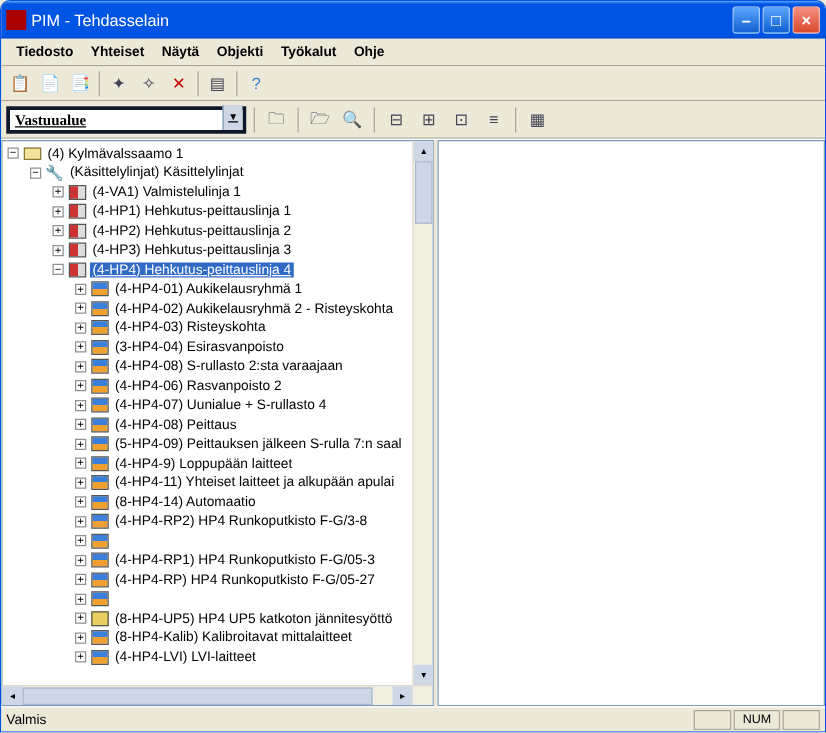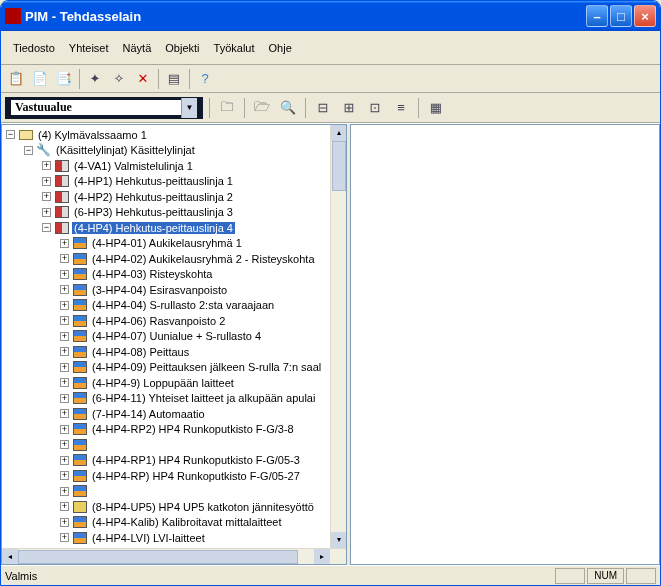--- a/index.html
+++ b/index.html
@@ -1,32 +1,32 @@
 <!DOCTYPE html>
 <html><head>
 <meta charset="utf-8">
 <style>
 * { box-sizing: border-box; }
 body { margin: 0; font-family: Tahoma, sans-serif; font-size: 11px; background: #ece9d8; overflow: hidden; }
 .window { width: 661px; height: 586px; border: 1px solid #0054e3; border-radius: 8px 8px 0 0; display: flex; flex-direction: column; background: #ece9d8; }
 .titlebar { height: 30px; background: linear-gradient(to bottom, #3a95ff 0%, #0054e3 8%, #0054e3 92%, #0046c7 100%); border-radius: 7px 7px 0 0; display: flex; align-items: center; padding: 0 4px; }
 .title-icon { width: 16px; height: 16px; background: #a00; margin-right: 4px; }
-.title-text { color: #fff; font-weight: bold; font-size: 13px; flex: 1; }
+.title-text { color: #fff; font-weight: normal; font-size: 13px; flex: 1; }
 .win-controls { display: flex; gap: 2px; }
 .win-btn { width: 22px; height: 22px; border-radius: 3px; display: flex; align-items: center; justify-content: center; font-weight: bold; color: #fff; font-size: 13px; border: 1px solid rgba(255,255,255,.5); }
 .win-min, .win-max { background: linear-gradient(to bottom, #5aa6ff, #1060d0); }
 .win-close { background: linear-gradient(to bottom, #f39082, #d9472b); }
-.menubar { height: 34px; background: #ece9d8; display: flex; align-items: center; padding: 0 6px; gap: 2px; border-bottom: 1px solid #aca899; }
+.menubar { height: 22px; background: #ece9d8; display: flex; align-items: center; padding: 0 6px; gap: 2px; border-bottom: 1px solid #aca899; font-weight: bold; }
 .menu-item { padding: 2px 6px; cursor: default; }
 .toolbar { height: 28px; background: #ece9d8; display: flex; align-items: center; padding: 0 4px; gap: 2px; border-bottom: 1px solid #aca899; }
 .tb-btn { width: 22px; height: 22px; display: flex; align-items: center; justify-content: center; border: 1px solid transparent; }
 .tb-sep { width: 1px; height: 20px; background: #aca899; margin: 0 2px; }
 .tb-icon { font-size: 13px; color: #445; }
 .toolbar2 { height: 30px; background: #ece9d8; display: flex; align-items: center; padding: 2px 4px; gap: 4px; border-bottom: 1px solid #aca899; }
-.combo { display: flex; align-items: center; background: #fff; border: 6px solid #0f172a; height: 22px; }
+.combo { display: flex; align-items: flex-end; background: #fff; border: 3px solid #0f172a; height: 22px; text-decoration: underline; }
 .combo-input { border: none; outline: none; font-family: Tahoma; font-size: 12px; font-weight: bold; padding: 0 4px; width: 170px; }
 .combo-arrow { width: 16px; height: 20px; background: #cdd7e5; border-left: 1px solid #7f9db9; display: flex; align-items: center; justify-content: center; font-size: 8px; }
 .client { flex: 1; display: flex; border-top: 1px solid #fff; overflow: hidden; }
 .tree-panel { width: 346px; background: #fff; border: 1px solid #7f9db9; overflow: hidden; position: relative; display: flex; flex-direction: column; }
 .tree-scroll { flex: 1; overflow: hidden; padding: 2px 0; }
 .tree-vsb { position: absolute; right: 0; top: 0; bottom: 16px; width: 16px; background: #f1efe2; border-left: 1px solid #dedacb; }
 .tree-vsb::before { content: "▴"; position: absolute; top: 0; width: 16px; height: 16px; line-height: 16px; text-align: center; font-size: 8px; background: #cdd7e5; }
 .tree-vsb::after { content: "▾"; position: absolute; bottom: 0; width: 16px; height: 16px; line-height: 16px; text-align: center; font-size: 8px; background: #cdd7e5; }
 .vsb-thumb { position: absolute; top: 16px; width: 14px; left: 1px; height: 50px; background: #cdd7e5; border: 1px solid #a8b8d0; }
 .tree-hsb { position: absolute; left: 0; right: 0; bottom: 0; height: 16px; background: #f1efe2; border-top: 1px solid #dedacb; }
@@ -40,21 +40,21 @@
 .status-cell { border: 1px solid #aca899; padding: 1px 6px; margin-left: 2px; min-width: 30px; height: 16px; font-size: 10px; }
 .node { display: flex; align-items: center; height: 15.5px; white-space: nowrap; }
 .expander { width: 9px; height: 9px; border: 1px solid #919191; background: #fff; font-size: 9px; line-height: 7px; text-align: center; margin-right: 3px; color: #000; cursor: default; }
 .node-icon { width: 16px; height: 14px; display: inline-flex; align-items: center; justify-content: center; margin-right: 2px; }
 .icon-root { background: #f5e29b; border: 1px solid #8a7a3a; width: 14px; height: 10px; }
 .icon-wrench { color: #444; font-size: 12px; }
 .icon-factory { width: 14px; height: 12px; display: inline-block; background: linear-gradient(to right, #c33 50%, #ddd 50%); border: 1px solid #555; }
 .icon-equip { width: 14px; height: 12px; display: inline-block; background: linear-gradient(to bottom, #3a7fd9 50%, #f0a030 50%); border: 1px solid #555; }
 .icon-calib { width: 14px; height: 12px; display: inline-block; background: #e8d060; border: 1px solid #555; }
 .node-label { padding: 0 2px; }
-.selected .node-label { background: #316ac5; color: #fff; }
+.selected .node-label { background: #316ac5; color: #fff; text-decoration: underline; }
 </style>
 </head>
 <body>
 
 <div class="window">
   <div class="titlebar">
     <div class="title-icon"></div>
     <div class="title-text">PIM - Tehdasselain</div>
     <div class="win-controls">
       <div class="win-btn win-min">–</div>
@@ -171,21 +171,21 @@
             <span class="node-icon">
               <span class="icon-factory"></span>
             </span>
             <span class="node-label">(4-HP2)  Hehkutus-peittauslinja 2</span>
           </div>
           <div class="node" style="padding-left: 40px;">
             <span class="expander">+</span>
             <span class="node-icon">
               <span class="icon-factory"></span>
             </span>
-            <span class="node-label">(6-HP3)  Hehkutus-peittauslinja 3</span>
+            <span class="node-label">(4-HP3)  Hehkutus-peittauslinja 3</span>
           </div>
           <div class="node selected" style="padding-left: 40px;">
             <span class="expander">−</span>
             <span class="node-icon">
               <span class="icon-factory"></span>
             </span>
             <span class="node-label">(4-HP4)  Hehkutus-peittauslinja 4</span>
           </div>
           <div class="node" style="padding-left: 58px;">
             <span class="expander">+</span>
@@ -213,21 +213,21 @@
             <span class="node-icon">
               <span class="icon-equip"></span>
             </span>
             <span class="node-label">(3-HP4-04)  Esirasvanpoisto</span>
           </div>
           <div class="node" style="padding-left: 58px;">
             <span class="expander">+</span>
             <span class="node-icon">
               <span class="icon-equip"></span>
             </span>
-            <span class="node-label">(4-HP4-04)  S-rullasto 2:sta varaajaan</span>
+            <span class="node-label">(4-HP4-08)  S-rullasto 2:sta varaajaan</span>
           </div>
           <div class="node" style="padding-left: 58px;">
             <span class="expander">+</span>
             <span class="node-icon">
               <span class="icon-equip"></span>
             </span>
             <span class="node-label">(4-HP4-06)  Rasvanpoisto 2</span>
           </div>
           <div class="node" style="padding-left: 58px;">
             <span class="expander">+</span>
@@ -241,42 +241,42 @@
             <span class="node-icon">
               <span class="icon-equip"></span>
             </span>
             <span class="node-label">(4-HP4-08)  Peittaus</span>
           </div>
           <div class="node" style="padding-left: 58px;">
             <span class="expander">+</span>
             <span class="node-icon">
               <span class="icon-equip"></span>
             </span>
-            <span class="node-label">(4-HP4-09)  Peittauksen jälkeen S-rulla 7:n saal</span>
+            <span class="node-label">(5-HP4-09)  Peittauksen jälkeen S-rulla 7:n saal</span>
           </div>
           <div class="node" style="padding-left: 58px;">
             <span class="expander">+</span>
             <span class="node-icon">
               <span class="icon-equip"></span>
             </span>
             <span class="node-label">(4-HP4-9)  Loppupään laitteet</span>
           </div>
           <div class="node" style="padding-left: 58px;">
             <span class="expander">+</span>
             <span class="node-icon">
               <span class="icon-equip"></span>
             </span>
-            <span class="node-label">(6-HP4-11)  Yhteiset laitteet ja alkupään apulai</span>
-          </div>
-          <div class="node" style="padding-left: 58px;">
-            <span class="expander">+</span>
-            <span class="node-icon">
-              <span class="icon-equip"></span>
-            </span>
-            <span class="node-label">(7-HP4-14)  Automaatio</span>
+            <span class="node-label">(4-HP4-11)  Yhteiset laitteet ja alkupään apulai</span>
+          </div>
+          <div class="node" style="padding-left: 58px;">
+            <span class="expander">+</span>
+            <span class="node-icon">
+              <span class="icon-equip"></span>
+            </span>
+            <span class="node-label">(8-HP4-14)  Automaatio</span>
           </div>
           <div class="node" style="padding-left: 58px;">
             <span class="expander">+</span>
             <span class="node-icon">
               <span class="icon-equip"></span>
             </span>
             <span class="node-label">(4-HP4-RP2)  HP4 Runkoputkisto F-G/3-8</span>
           </div>
           <div class="node" style="padding-left: 58px;">
             <span class="expander">+</span>
@@ -309,21 +309,21 @@
             <span class="node-icon">
               <span class="icon-calib"></span>
             </span>
             <span class="node-label">(8-HP4-UP5)  HP4 UP5 katkoton jännitesyöttö</span>
           </div>
           <div class="node" style="padding-left: 58px;">
             <span class="expander">+</span>
             <span class="node-icon">
               <span class="icon-equip"></span>
             </span>
-            <span class="node-label">(4-HP4-Kalib)  Kalibroitavat mittalaitteet</span>
+            <span class="node-label">(8-HP4-Kalib)  Kalibroitavat mittalaitteet</span>
           </div>
           <div class="node" style="padding-left: 58px;">
             <span class="expander">+</span>
             <span class="node-icon">
               <span class="icon-equip"></span>
             </span>
             <span class="node-label">(4-HP4-LVI)  LVI-laitteet</span>
           </div>
         </div>
       <div class="tree-vsb">

